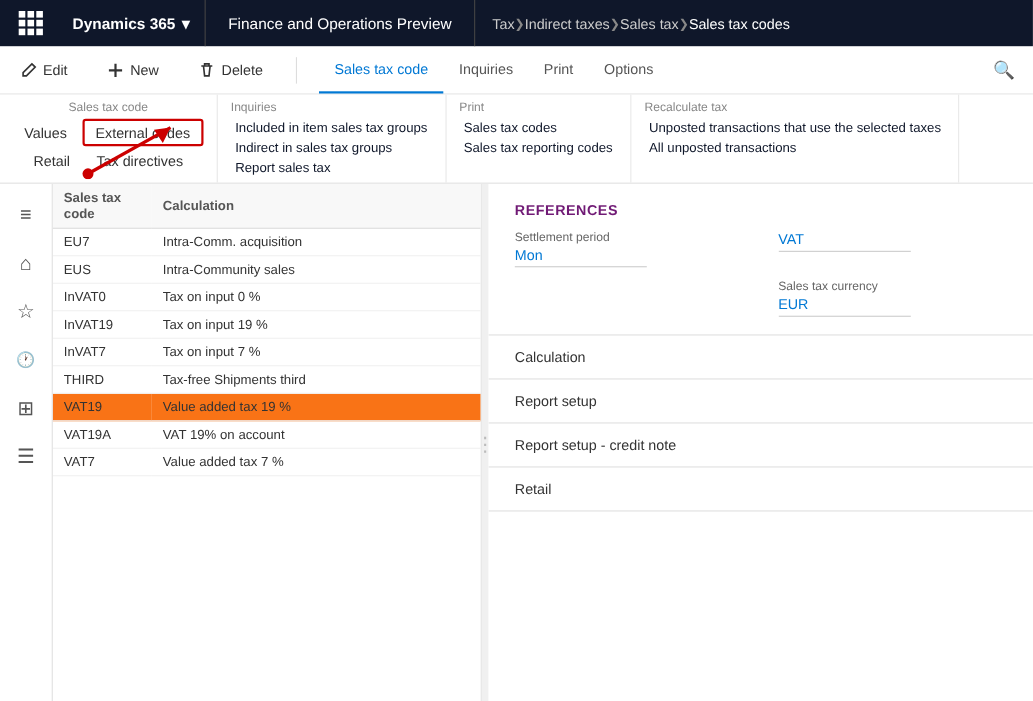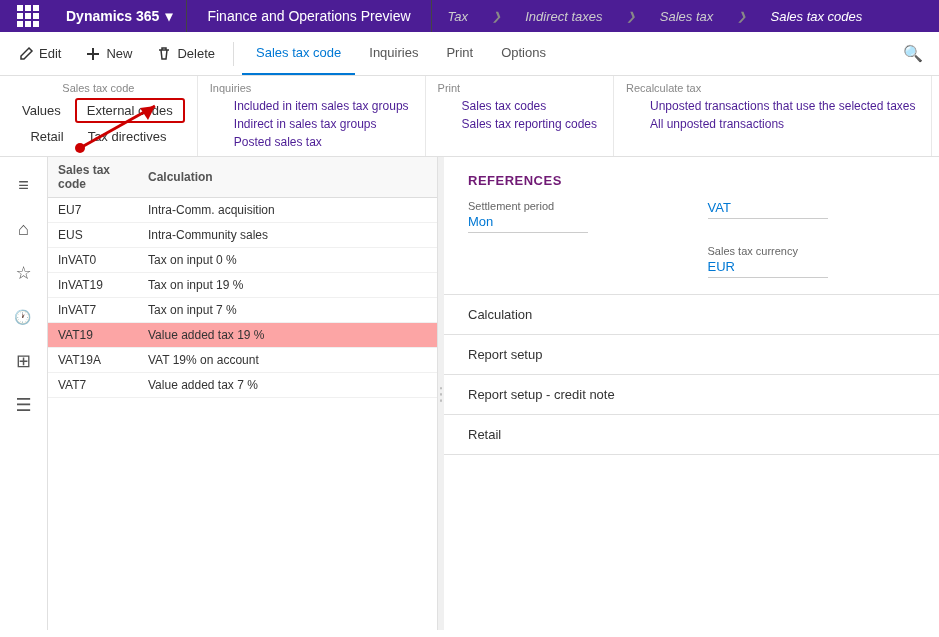--- a/index.html
+++ b/index.html
@@ -2,23 +2,23 @@
 <html><head>
   <meta charset="utf-8">
   <style>
     * { box-sizing: border-box; margin: 0; padding: 0; }
     body { font-family: 'Segoe UI', Arial, sans-serif; font-size: 13px; background: #fff; overflow: hidden; }
 
     
     .top-bar {
       display: flex;
       align-items: center;
-      background: #4c1d95;
+      background: #0f172a;
       color: #fff;
-      height: 32px;
+      height: 42px;
       padding: 0 12px;
       gap: 0;
     }
     .top-bar-waffle {
       width: 32px; height: 32px;
       display: flex; align-items: center; justify-content: center;
       background: transparent;
       cursor: pointer;
       margin-right: 8px;
     }
@@ -38,37 +38,36 @@
     .app-title {
       padding: 0 20px;
       font-size: 14px;
       font-weight: 500;
       color: #fff;
       border-right: 1px solid #444;
       height: 100%;
       display: flex; align-items: center;
     }
     .breadcrumb {
-      display: flex; align-items: center; gap: 24px;
+      display: flex; align-items: center; gap: 0;
       padding: 0 16px;
       flex: 1;
-      font-style: italic;
     }
     .breadcrumb-item { color: #ccc; font-size: 13px; cursor: pointer; }
     .breadcrumb-sep { color: #888; font-size: 11px; }
     .breadcrumb-item.active { color: #fff; }
 
     
     .command-bar {
       display: flex;
       align-items: center;
       border-bottom: 1px solid #e0e0e0;
       padding: 0 8px;
       height: 44px;
-      gap: 4px;
+      gap: 16px;
       position: relative;
       justify-content: space-between;
     }
     .cmd-btn {
       display: flex; align-items: center; gap: 5px;
       padding: 6px 10px;
       border: none; background: transparent;
       cursor: pointer; font-size: 13px; color: #333;
       border-radius: 2px;
     }
@@ -127,22 +126,22 @@
       padding: 6px 12px;
       border-right: 1px solid #e8e8e8;
     }
     .ribbon-section-title {
       font-size: 11px; color: #888; margin-bottom: 4px;
     }
     .ribbon-links {
       display: flex; flex-direction: column; gap: 2px;
     }
     .ribbon-link {
-      font-size: 12px; color: #4c1d95; cursor: pointer;
-      padding: 1px 4px; white-space: nowrap; margin-left: 20px;
+      font-size: 12px; color: #0f172a; cursor: pointer;
+      padding: 1px 4px; white-space: nowrap;
     }
 
     
     .main-layout {
       display: flex;
       height: calc(637px - 48px - 44px - 72px);
     }
 
     
     .side-nav {
@@ -175,21 +174,21 @@
       font-size: 12px; font-weight: 600; color: #555;
       padding: 6px 10px;
       border-bottom: 1px solid #ddd;
       text-align: left;
     }
     .table-area td {
       padding: 5px 10px;
       font-size: 12px; color: #333;
       border-bottom: 1px solid #f0f0f0;
     }
-    .table-area tr.selected td { background: #fca5a5; }
+    .table-area tr.selected td { background: #f97316; }
     .col-code { width: 90px; }
     .col-desc { }
 
     
     .detail-panel {
       flex: 1;
       overflow-y: auto;
       padding: 0;
     }
     .references-section {
@@ -318,21 +317,21 @@
     <div class="ribbon-btns" style="margin-top:3px;">
       <button class="ribbon-btn">Retail</button>
       <button class="ribbon-btn">Tax directives</button>
     </div>
   </div>
   <div class="ribbon-section">
     <div class="ribbon-section-title">Inquiries</div>
     <div class="ribbon-links">
       <span class="ribbon-link">Included in item sales tax groups</span>
       <span class="ribbon-link">Indirect in sales tax groups</span>
-      <span class="ribbon-link">Posted sales tax</span>
+      <span class="ribbon-link">Report sales tax</span>
     </div>
   </div>
   <div class="ribbon-section">
     <div class="ribbon-section-title">Print</div>
     <div class="ribbon-links">
       <span class="ribbon-link">Sales tax codes</span>
       <span class="ribbon-link">Sales tax reporting codes</span>
     </div>
   </div>
   <div class="ribbon-section">
@@ -385,20 +384,24 @@
     <td>InVAT0</td>
     <td>Tax on input 0 %</td>
   </tr>
           <tr>
     <td>InVAT19</td>
     <td>Tax on input 19 %</td>
   </tr>
           <tr>
     <td>InVAT7</td>
     <td>Tax on input 7 %</td>
+  </tr>
+          <tr>
+    <td>THIRD</td>
+    <td>Tax-free Shipments third</td>
   </tr>
           <tr class="selected">
     <td>VAT19</td>
     <td>Value added tax 19 %</td>
   </tr>
           <tr>
     <td>VAT19A</td>
     <td>VAT 19% on account</td>
   </tr>
           <tr>

